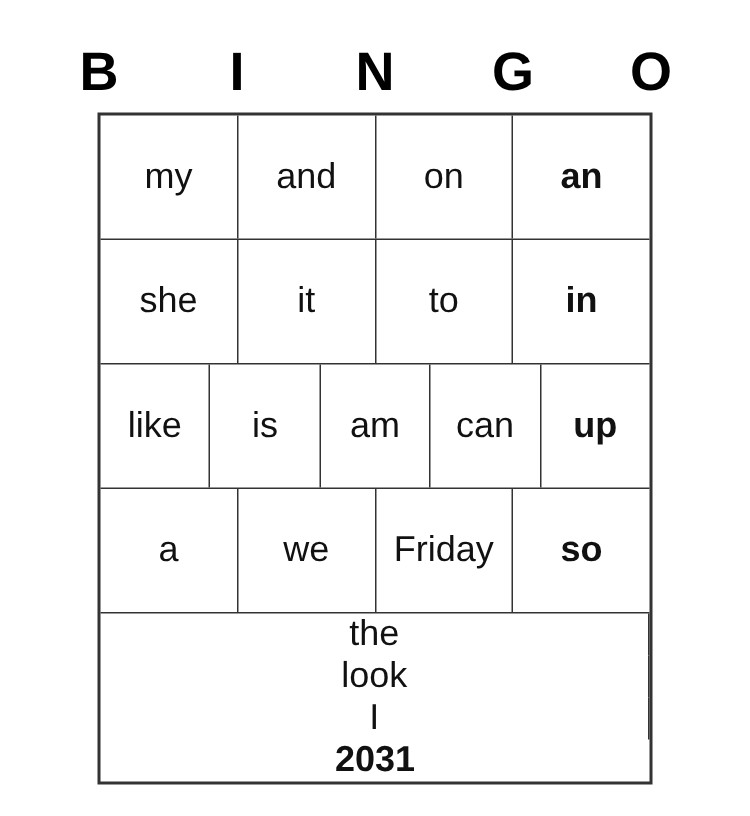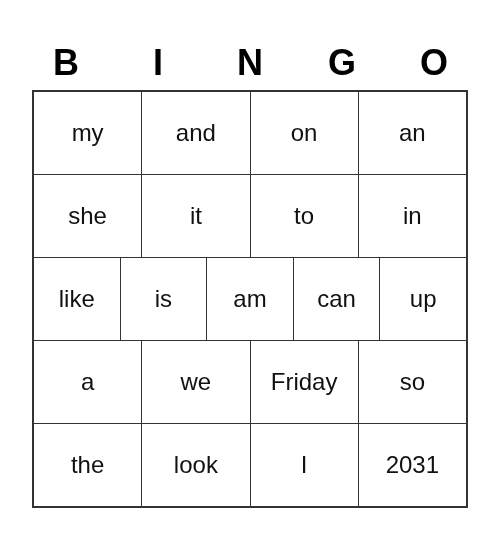--- a/index.html
+++ b/index.html
@@ -32,45 +32,47 @@
     .header-cell {
       flex: 1;
       text-align: center;
       font-size: 36px;
       font-weight: bold;
       padding: 6px 0;
     }
 
     .bingo-grid {
       border: 2px solid #333;
-      width: 436px;
+      width: 370px;
     }
 
     .bingo-row {
       display: flex;
       border-bottom: 1px solid #333;
     }
 
     .bingo-row:last-child {
       border-bottom: none;
+      flex-direction: column;
     }
 
     .bingo-cell {
       flex: 1;
       height: 82px;
       display: flex;
       align-items: center;
       justify-content: center;
       border-right: 1px solid #333;
       font-size: 24px;
       color: #111;
     }
 
     .bingo-cell:last-child {
       border-right: none;
+      font-weight: bold;
     }
   </style>
 </head>
 <body>
 
 <div class="bingo-container">
   <div class="bingo-header">
   <div class="header-cell">B</div>
       <div class="header-cell">I</div>
       <div class="header-cell">N</div>

